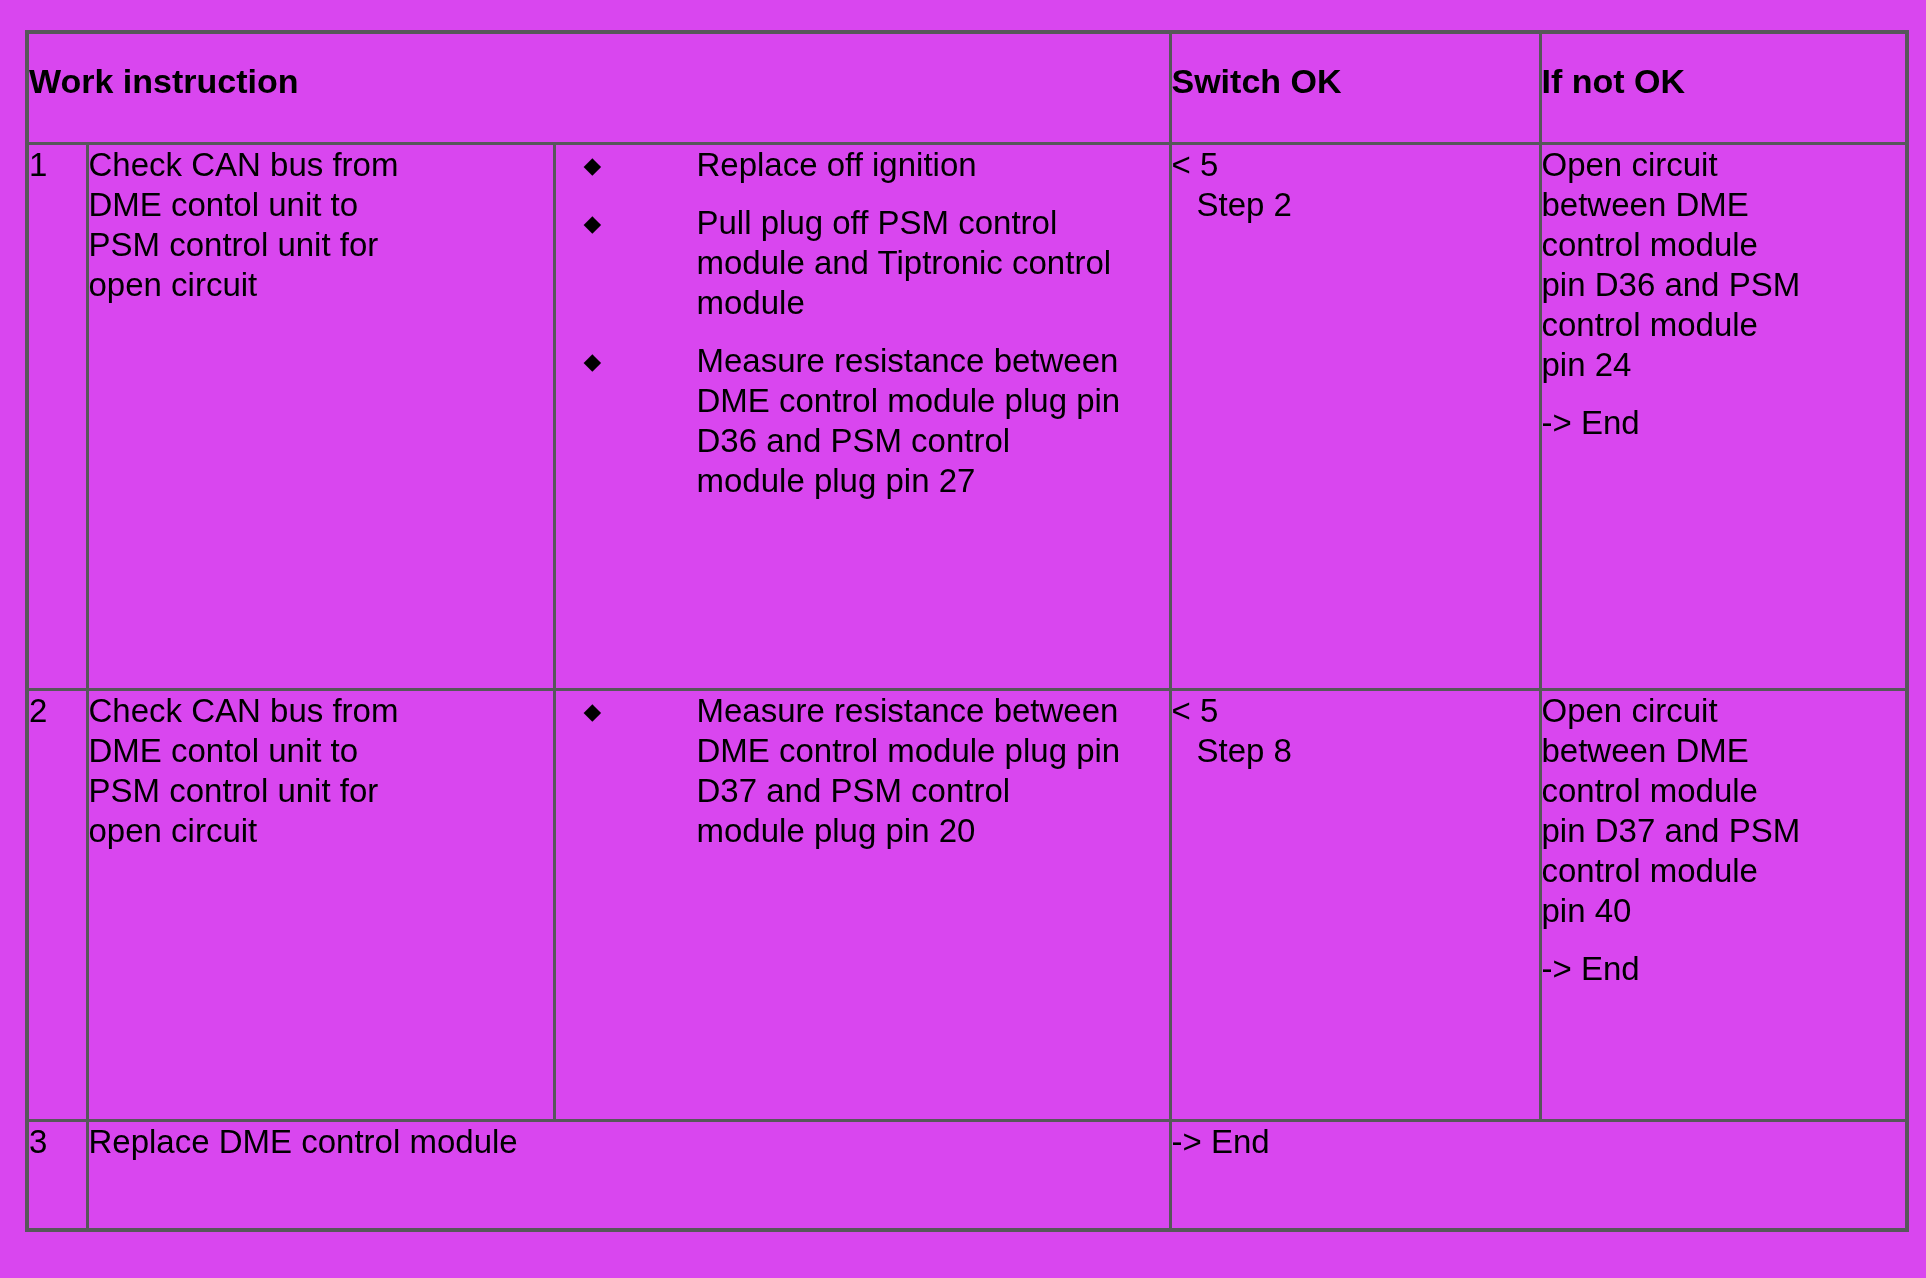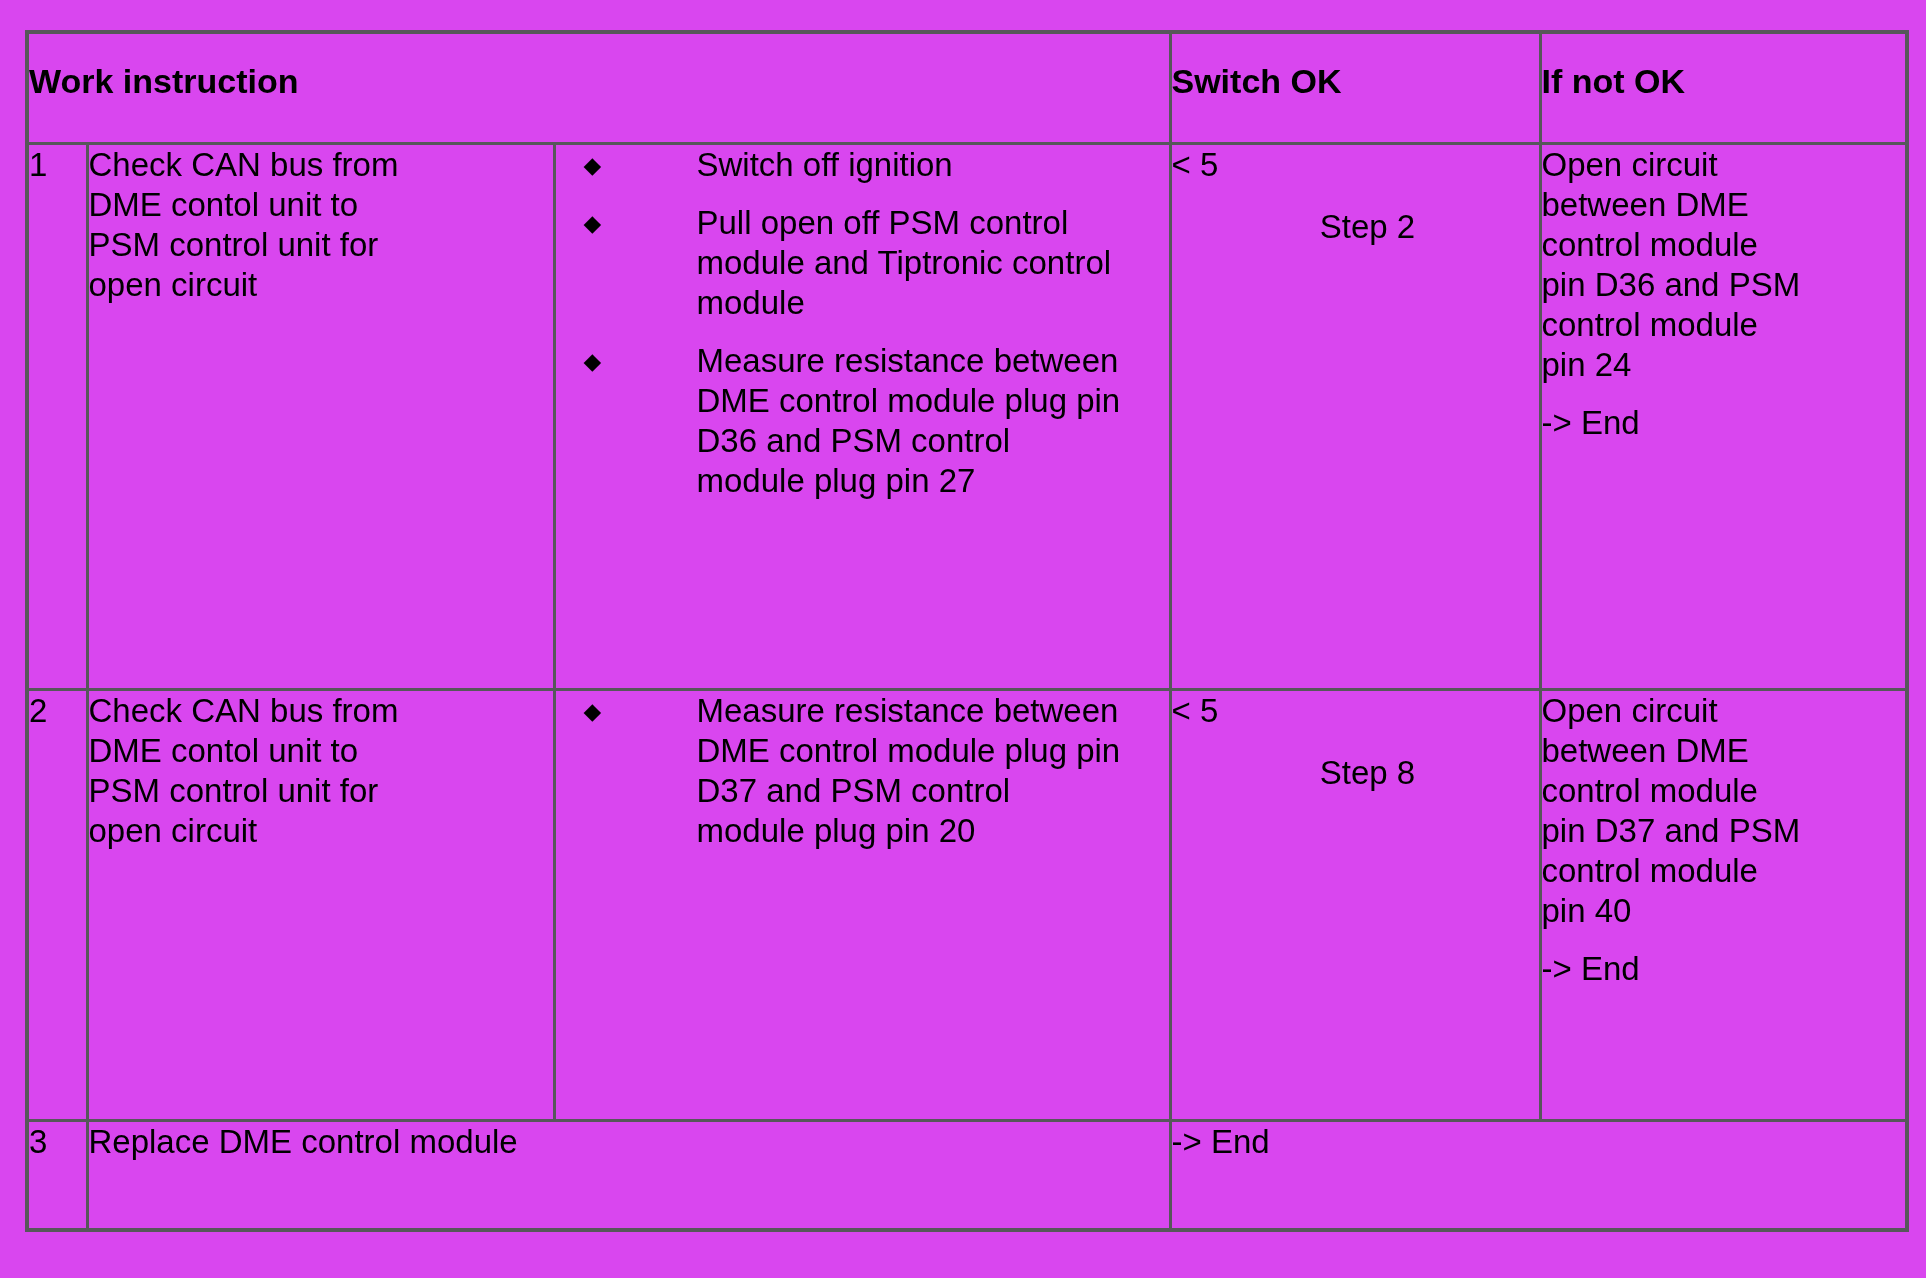--- a/index.html
+++ b/index.html
@@ -67,23 +67,21 @@
   .bullet-glyph {
     width: 113px;
     flex: 0 0 113px;
     font-size: 23px;
     line-height: 40px;
   }
   .bullet-text { width: 430px; }
 
   td.display-ok-cell { padding: 26px 0 0 22px; }
   .step-ref {
-    margin-top: 22px;
     padding-left: 25px;
-    text-align: center;
   }
   td.if-not-ok-cell { padding: 26px 0 0 24px; }
   .fault-text { width: 265px; }
   .end-ref { margin-top: 18px; }
 
   td.desc-span-cell { padding: 26px 10px 10px 18px; }
   td.end-span-cell  { padding: 26px 0 0 22px; }
 </style>
 </head>
 <body>
@@ -106,25 +104,25 @@
     </tr>
 
     <tr class="body-row-1">
       <td class="step-cell">1</td>
       <td class="desc-cell">
         <div class="desc-text">Check CAN bus from DME contol unit to PSM control unit for open circuit</div>
       </td>
       <td class="bullets-cell">
         <div class="bullet-item">
           <span class="bullet-glyph">◆</span>
-          <span class="bullet-text">Switch off ignition</span>
+          <span class="bullet-text">Replace off ignition</span>
         </div>
         <div class="bullet-item">
           <span class="bullet-glyph">◆</span>
-          <span class="bullet-text">Pull open off PSM control module and Tiptronic control module</span>
+          <span class="bullet-text">Pull plug off PSM control module and Tiptronic control module</span>
         </div>
         <div class="bullet-item">
           <span class="bullet-glyph">◆</span>
           <span class="bullet-text">Measure resistance between DME control module plug pin D36 and PSM control module plug pin 27</span>
         </div>
       </td>
       <td class="display-ok-cell">
         <div>&lt; 5</div>
         <div class="step-ref">Step 2</div>
       </td>

